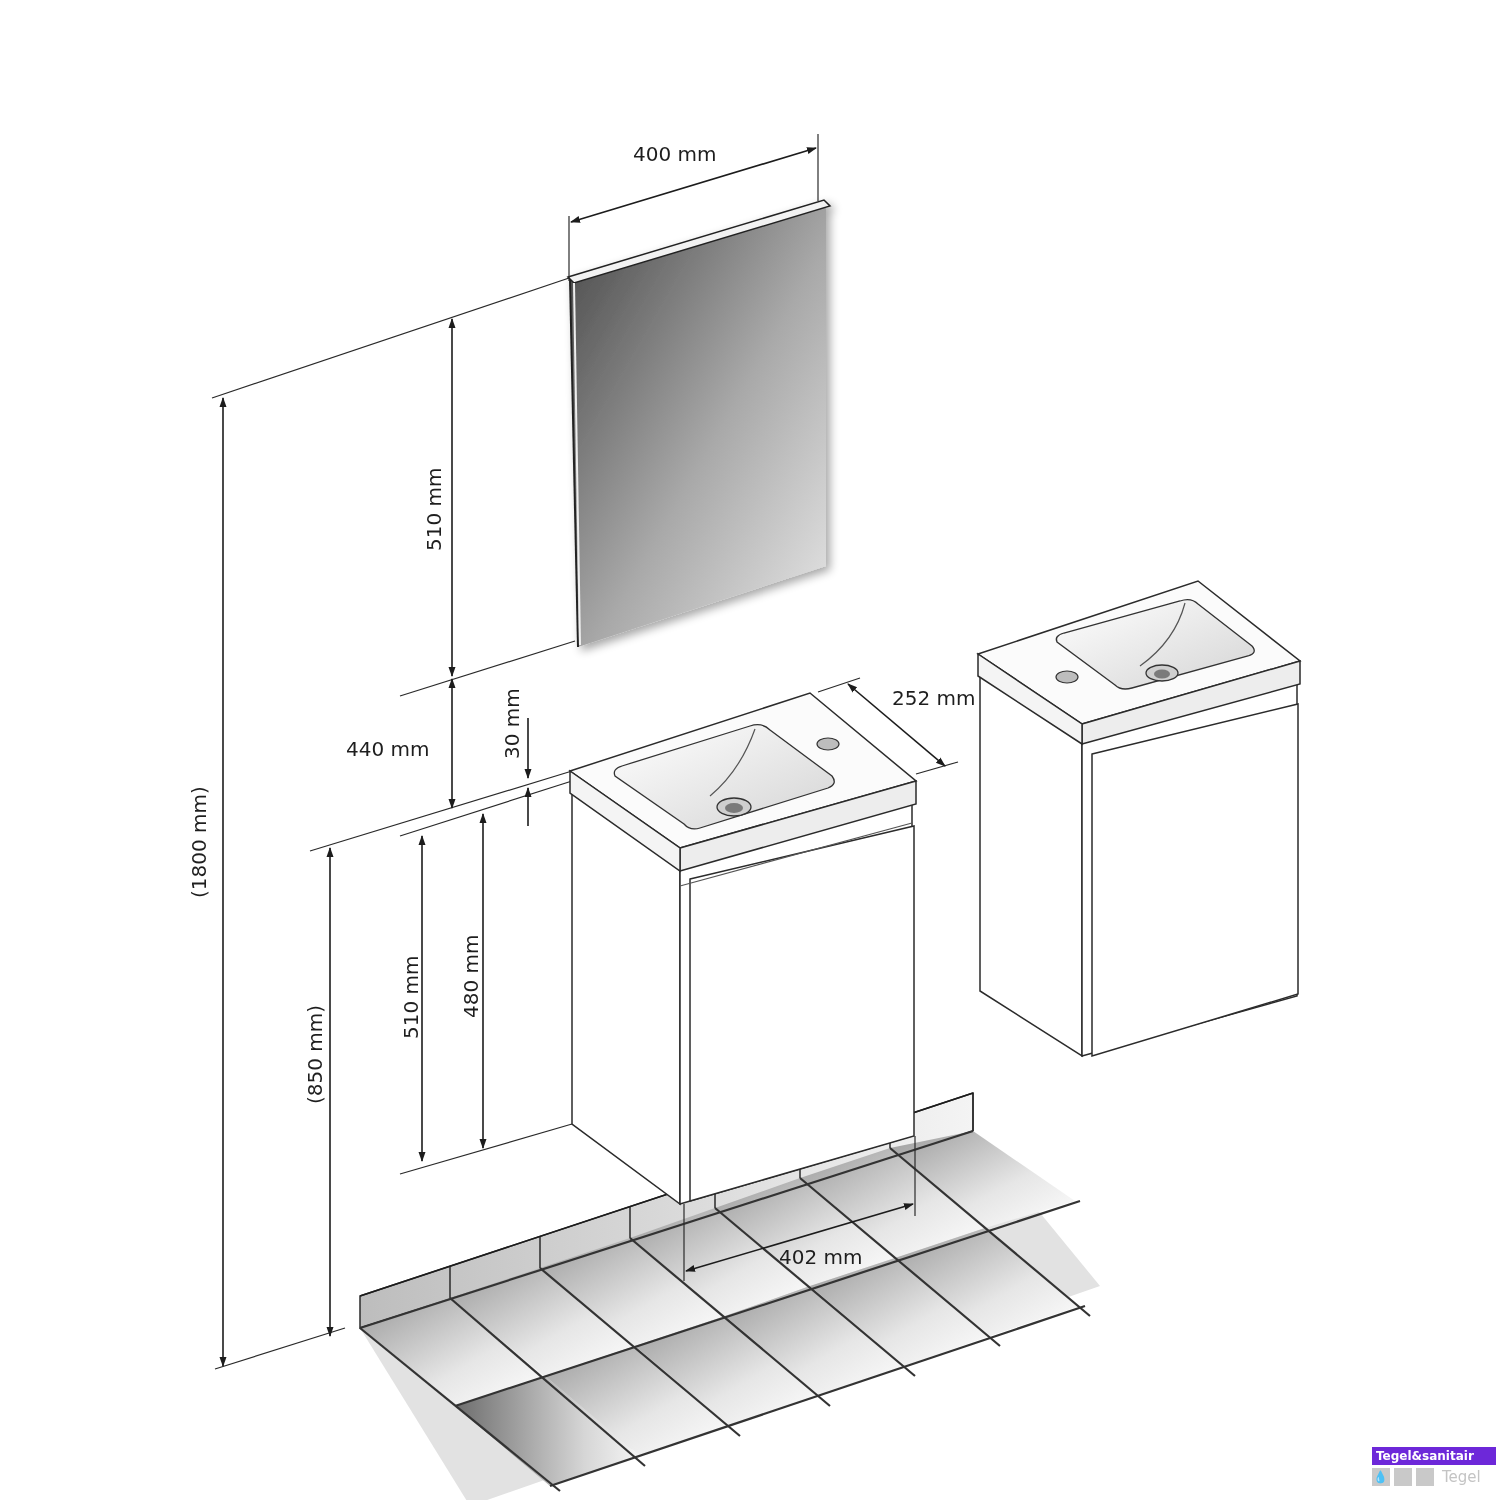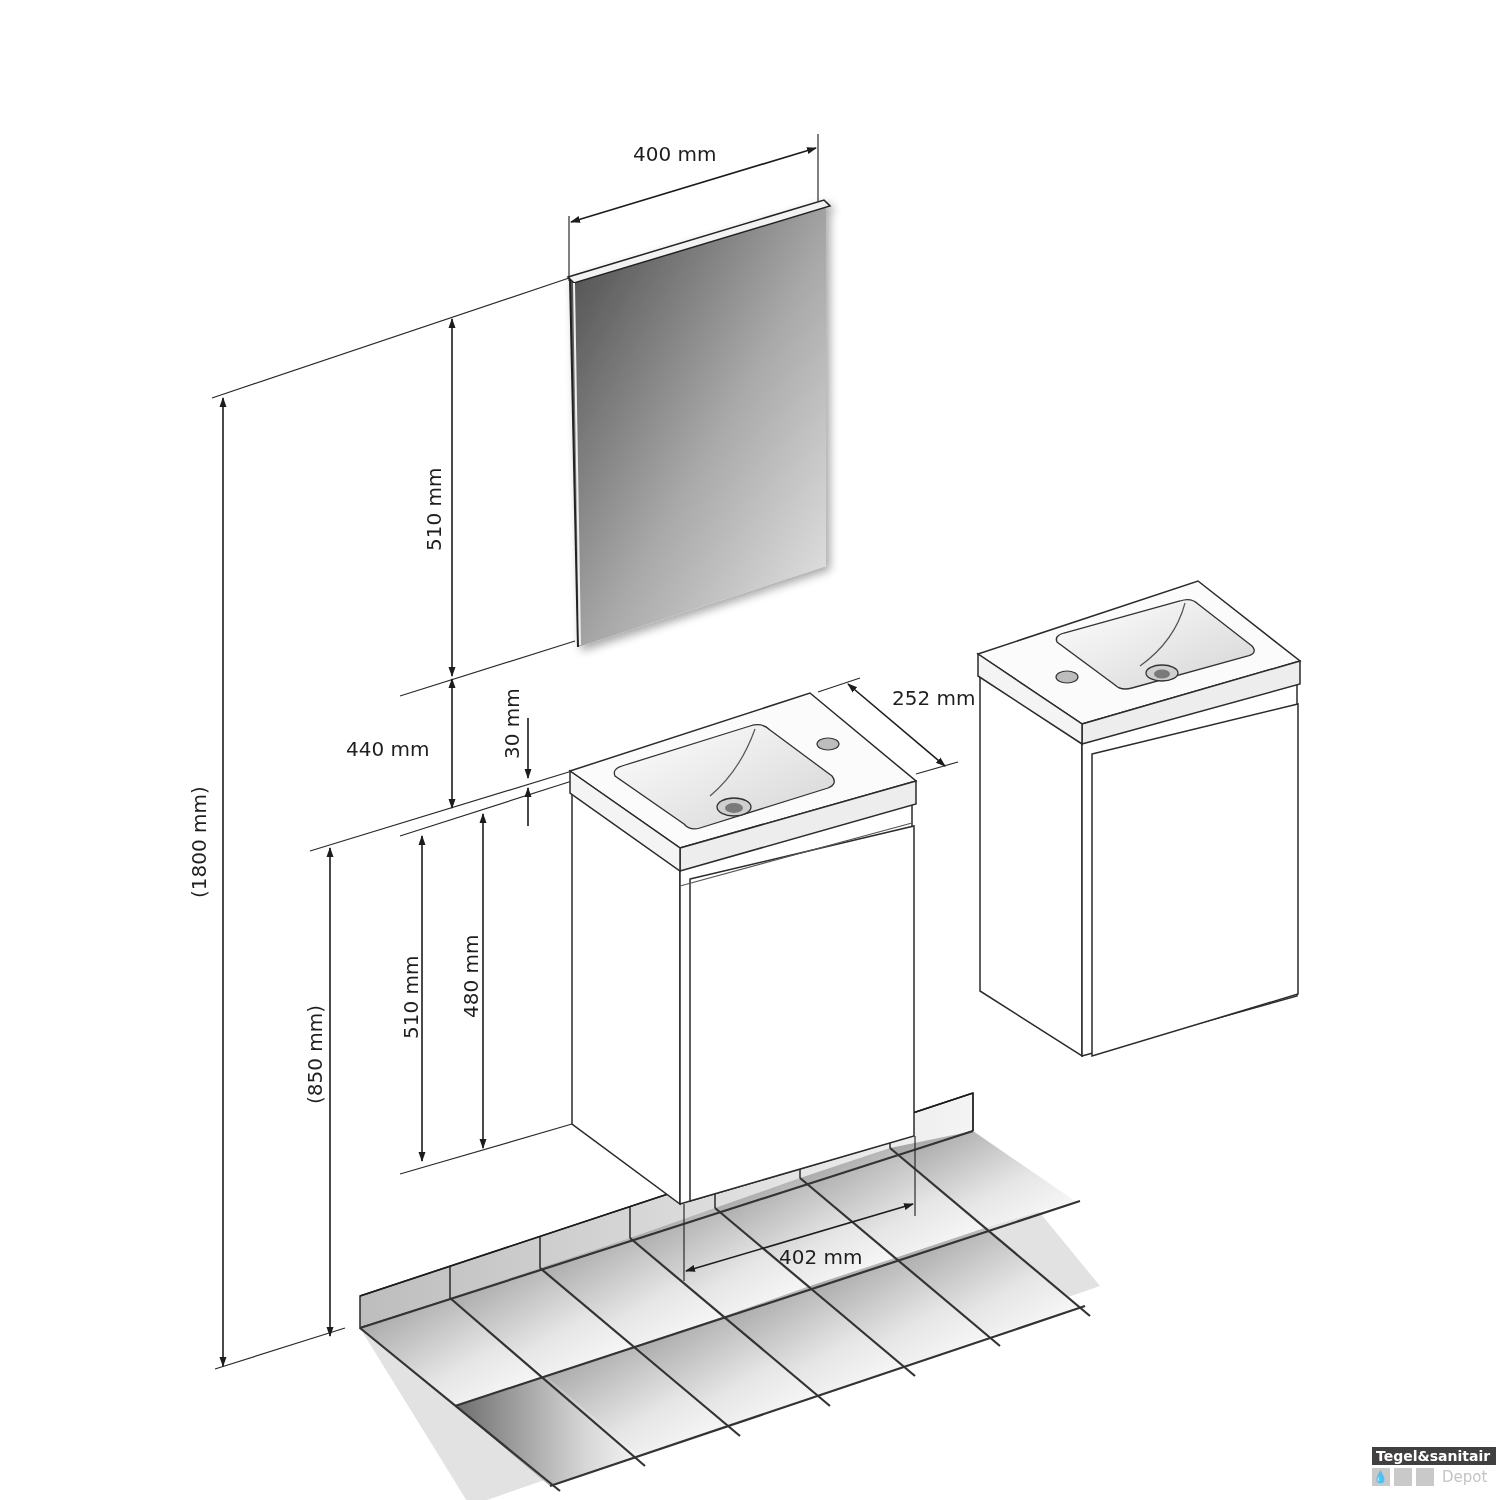--- a/index.html
+++ b/index.html
@@ -5,21 +5,21 @@
   html, body { margin: 0; padding: 0; background: #ffffff; }
   body { width: 1500px; height: 1500px; overflow: hidden; position: relative; font-family: "Liberation Sans", "DejaVu Sans", sans-serif; }
   #stage { position: absolute; left: 0; top: 0; width: 1500px; height: 1500px; margin-top: 36px; }
   svg { display: block; }
   .dim-text { font-family: "DejaVu Sans", "Liberation Sans", sans-serif; font-size: 20px; fill: #1e1e1e; }
   .line { stroke: #1c1c1c; stroke-width: 1.6; fill: none; }
   .thin { stroke: #2a2a2a; stroke-width: 1.2; fill: none; }
   .edge { stroke: #2b2b2b; stroke-width: 1.5; }
   .tile-line { stroke: #333; stroke-width: 2.2; fill: none; }
   #watermark { position: absolute; left: 1372px; top: 1447px; width: 124px; height: 48px; }
-  #wm-top { background: #404040; color: #fff; font-weight: bold; font-size: 14px; line-height: 18px; padding: 0 4px; white-space: nowrap; font-family: "DejaVu Sans", sans-serif; }
+  #wm-top { background: #6d28d9; color: #fff; font-weight: bold; font-size: 12px; line-height: 18px; padding: 0 4px; white-space: nowrap; font-family: "DejaVu Sans", sans-serif; }
   #wm-bottom { display: flex; gap: 4px; margin-top: 3px; align-items: center; }
   .wm-box { width: 18px; height: 18px; background: #c9c9c9; color: #fff; font-size: 12px; text-align: center; line-height: 18px; }
   #wm-depot { color: #c4c4c4; font-size: 15px; margin-left: 4px; font-family: "DejaVu Sans", sans-serif; }
 </style>
 </head>
 <body>
 
 <div id="stage">
 <svg width="1500" height="1500" viewBox="0 0 1500 1500" xmlns="http://www.w3.org/2000/svg">
   <defs>
@@ -194,15 +194,15 @@
   </g>
 </svg>
 </div>
 
 <div id="watermark">
   <div id="wm-top">Tegel&amp;sanitair</div>
   <div id="wm-bottom">
     <div class="wm-box">💧</div>
     <div class="wm-box"></div>
     <div class="wm-box"></div>
-    <div id="wm-depot">Depot</div>
+    <div id="wm-depot">Tegel</div>
   </div>
 </div>
 
 </body></html>

